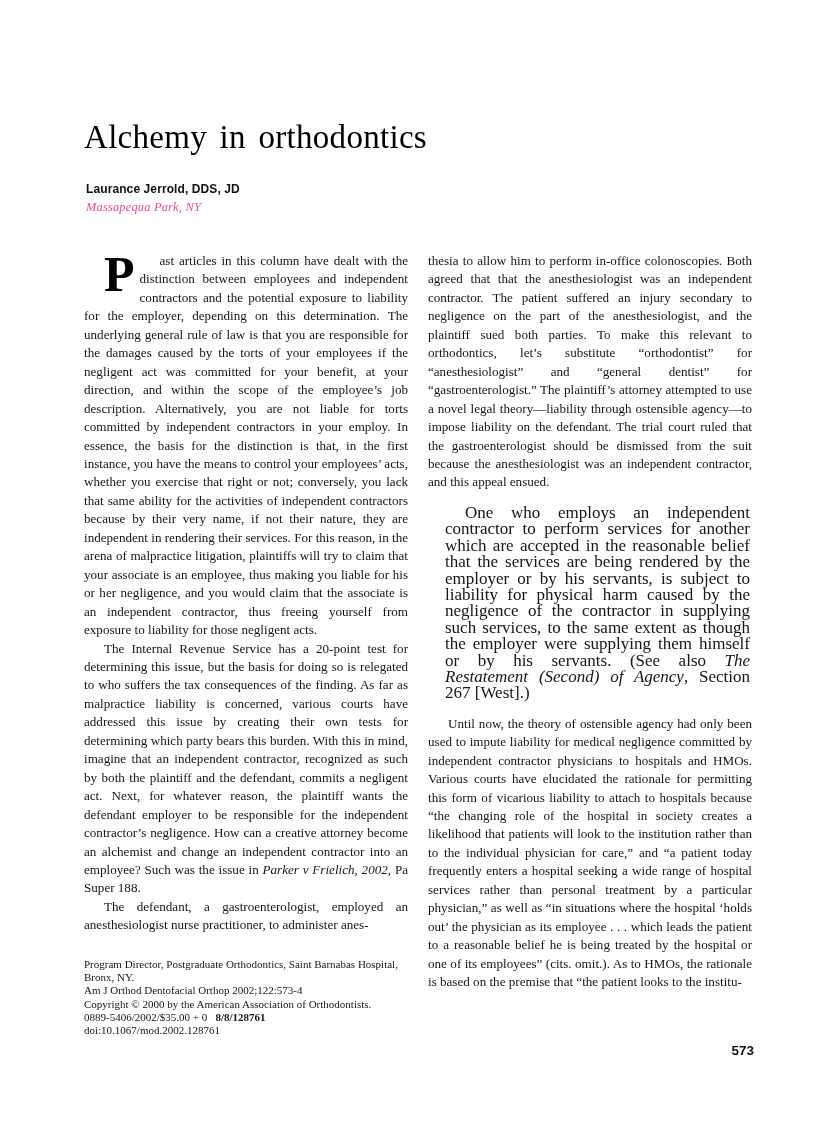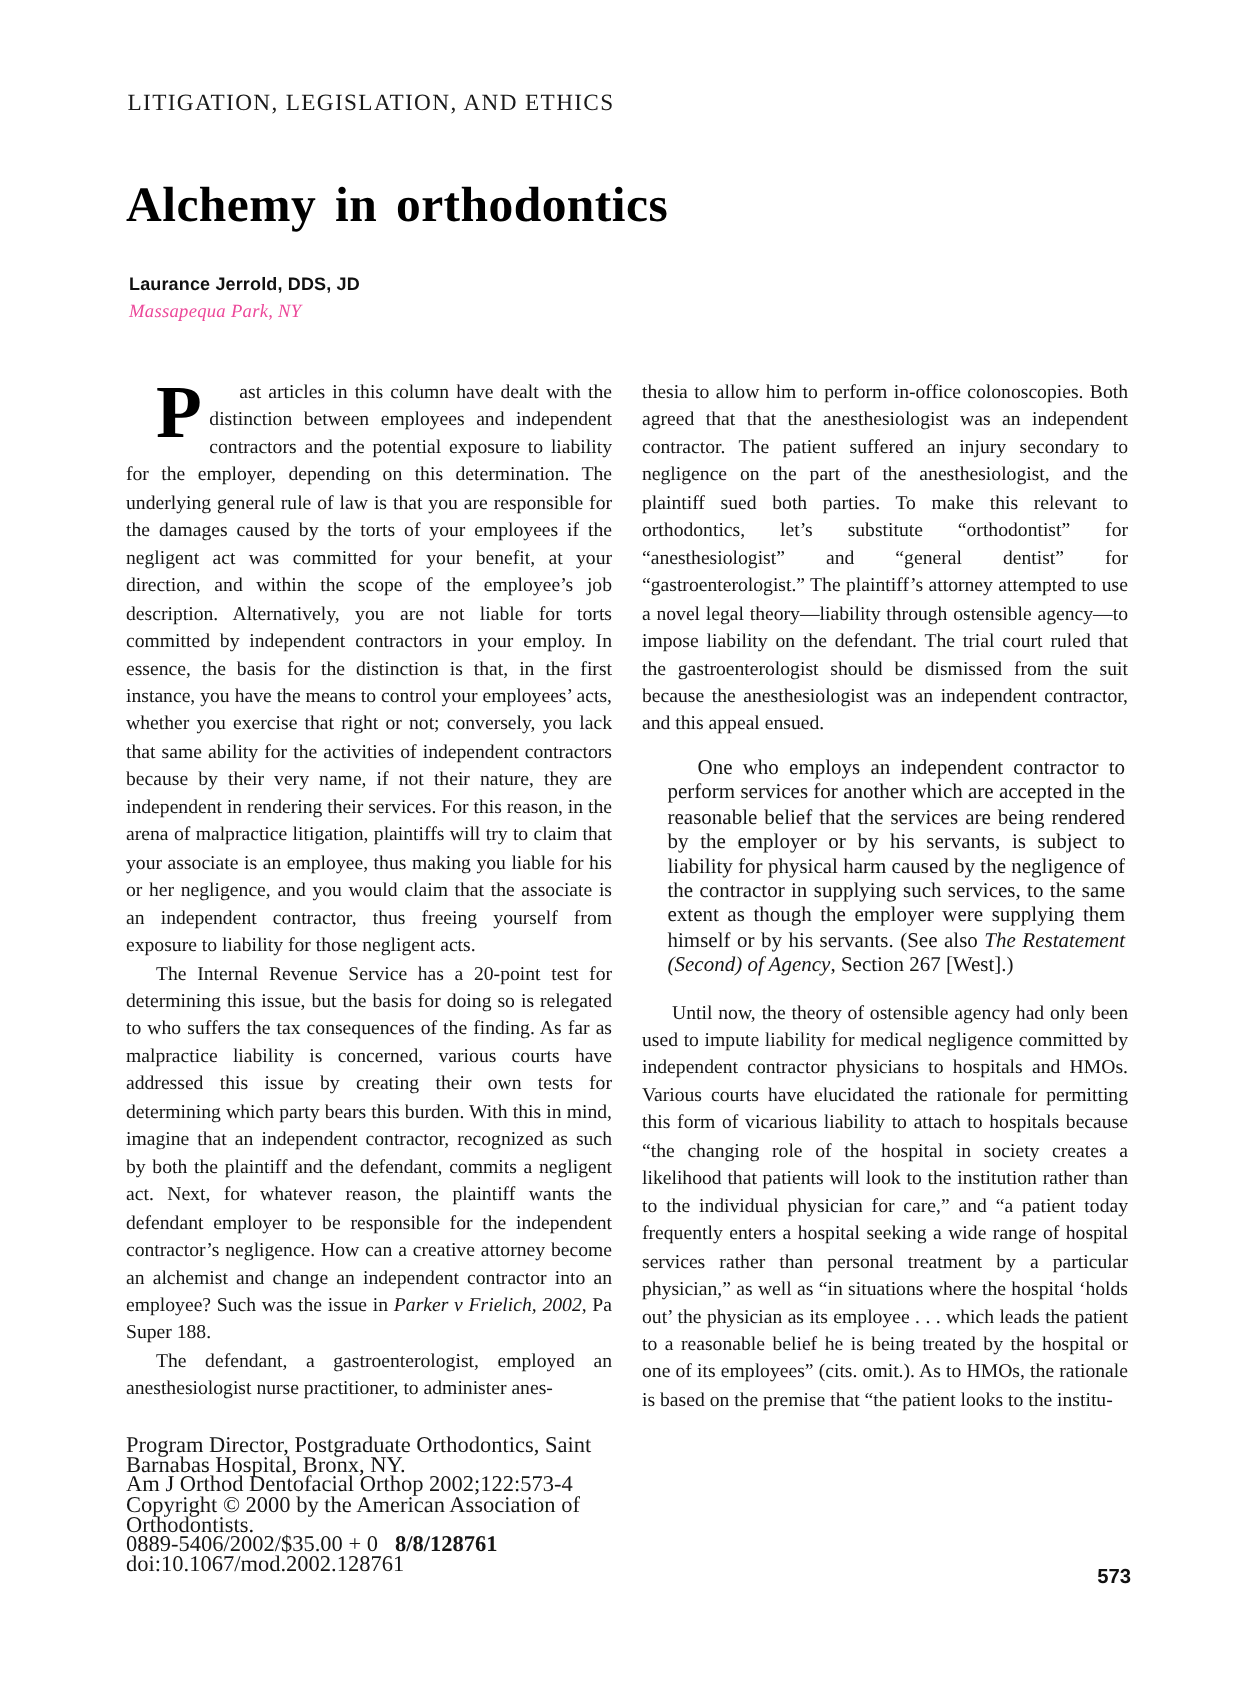--- a/index.html
+++ b/index.html
@@ -36,21 +36,21 @@
     white-space: nowrap;
   }
 
   
   .article-title {
     position: absolute;
     left: 84px;
     top: 120px;
     font-family: "Liberation Serif", "DejaVu Serif", serif;
     font-size: 33px;
-    font-weight: bold;
+    font-weight: normal;
     letter-spacing: 0.3px;
     word-spacing: 4px;
     color: #000;
     margin: 0;
     line-height: 1.05;
   }
 
   
   .byline {
     position: absolute;
@@ -106,36 +106,36 @@
     font-weight: bold;
     padding: 2px 5px 0 0;
     color: #000;
   }
 
   
   .blockquote {
     margin: 13px 0 13px 0;
     padding-left: 17px;
     padding-right: 2px;
-    font-size: 14px;
+    font-size: 17px;
     line-height: 16.4px;
     text-align: justify;
     text-indent: 20px;
   }
 
   em, .ital { font-style: italic; }
 
   
   .footnote {
     position: absolute;
     left: 84px;
     top: 958px;
     width: 330px;
     font-family: "Liberation Serif", "DejaVu Serif", serif;
-    font-size: 15px;
+    font-size: 11px;
     line-height: 13.2px;
     color: #161616;
     text-align: left;
   }
   .footnote div { white-space: normal; }
   .footnote .bold { font-weight: bold; }
 
   
   .folio {
     position: absolute;
@@ -147,21 +147,20 @@
     font-size: 13.5px;
     font-weight: bold;
     color: #111;
   }
 </style>
 </head>
 <body>
 
 <div class="page">
 
-  <div class="section-head">LITIGATION, LEGISLATION, AND ETHICS</div>
 
   <h1 class="article-title">Alchemy in orthodontics</h1>
 
   <div class="byline">Laurance Jerrold, DDS, JD</div>
 
   <div class="affiliation">Massapequa Park, NY</div>
 
   <div class="col col-left">
 
     <p class="dropcap-para"><span class="dropcap">P</span><span>ast articles in this column have dealt with the distinction between employees and independent contractors and the potential exposure to liability for the employer, depending on this determination. The underlying general rule of law is that you are responsible for the damages caused by the torts of your employees if the negligent act was committed for your benefit, at your direction, and within the scope of the employee’s job description. Alternatively, you are not liable for torts committed by independent contractors in your employ. In essence, the basis for the distinction is that, in the first instance, you have the means to control your employees’ acts, whether you exercise that right or not; conversely, you lack that same ability for the activities of independent contractors because by their very name, if not their nature, they are independent in rendering their services. For this reason, in the arena of malpractice litigation, plaintiffs will try to claim that your associate is an employee, thus making you liable for his or her negligence, and you would claim that the associate is an independent contractor, thus freeing yourself from exposure to liability for those negligent acts.</span></p>

